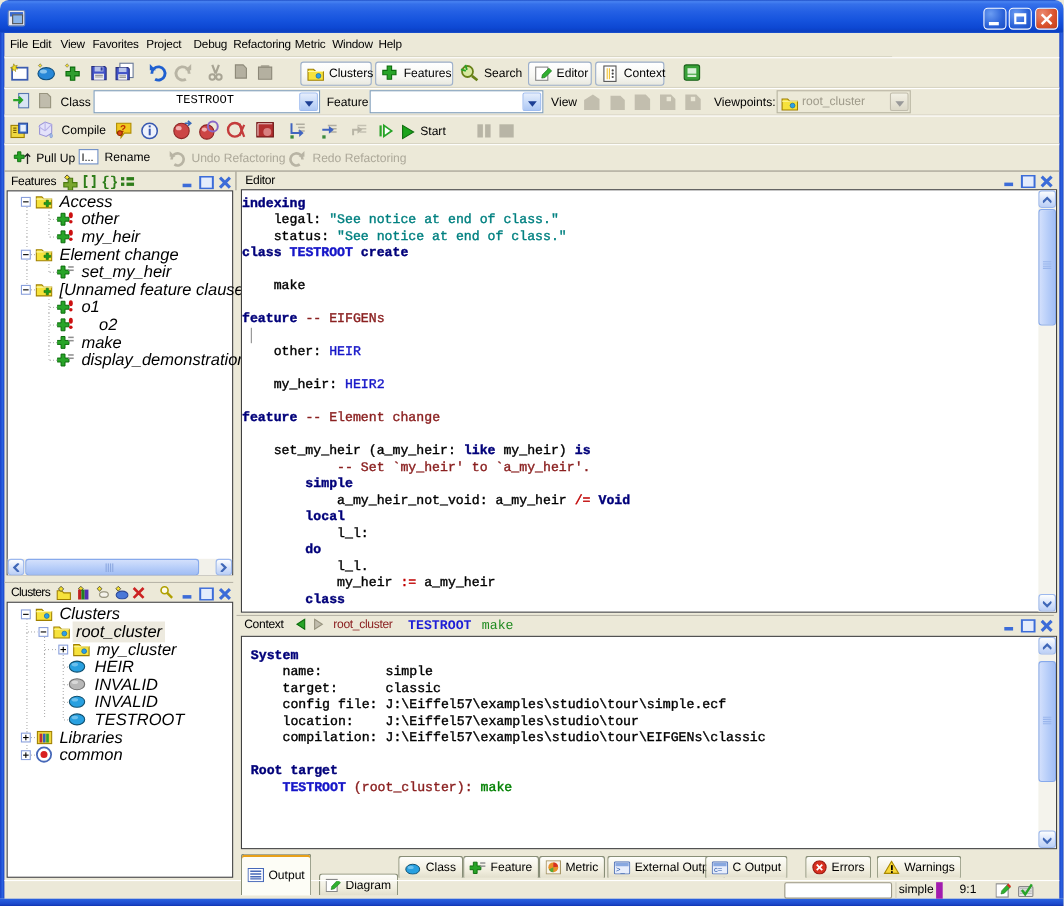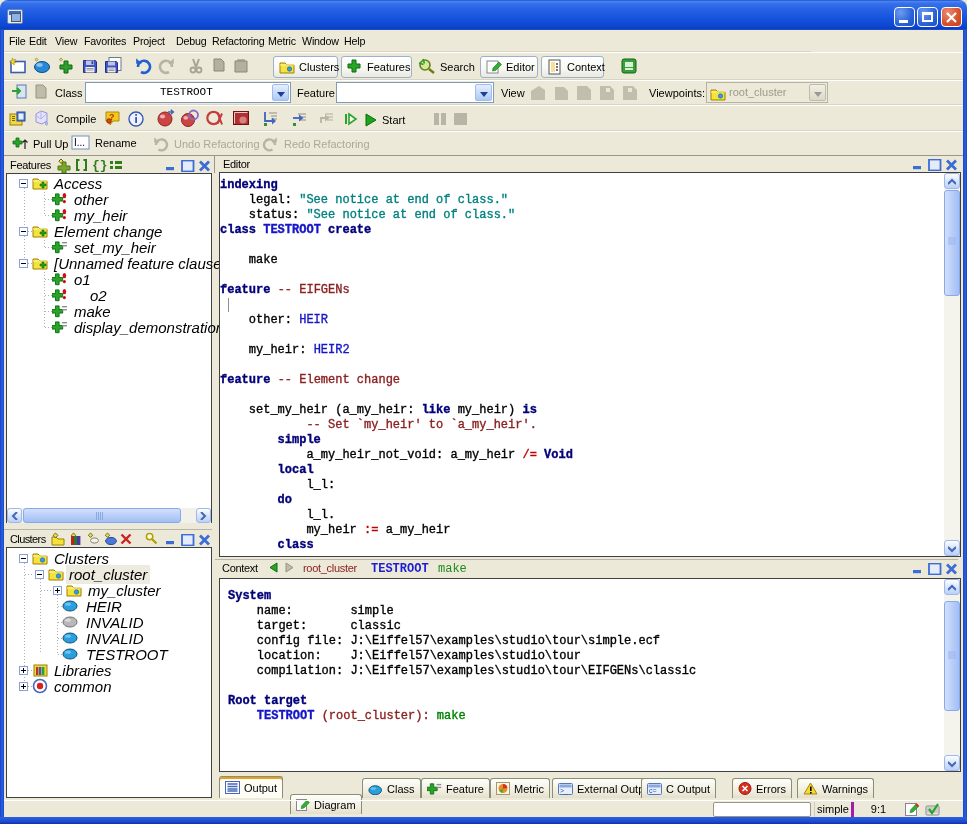--- a/index.html
+++ b/index.html
@@ -758,21 +758,21 @@
         <path d="M0,2 l4,4 4,-4" stroke="#4068b8" stroke-width="2" fill="none"></path>
       </svg>
     <div class="sbthumb" style="left:0;top:22px;width:16px;height:110px"></div>
     <svg class="abs" style="left:4px;top:72px" width="8" height="10">
         <path d="M0,1 h8 M0,3 h8 M0,5 h8 M0,7 h8" stroke="#99b5ec" stroke-width="1"></path>
       </svg>
   </div>
 </div>
 
 <div class="abs" id="tabsrow" style="left:219px;top:776px;width:739px;height:22px">
-  <div class="tab sel" style="left:0px;top:0px;height:22px"><svg class="gi" width="15" height="13">
+  <div class="tab sel" style="left:0px;top:0px;height:38px"><svg class="gi" width="15" height="13">
         <rect x="0.5" y="0.5" width="14" height="12" fill="#fbfcff" stroke="#4668b8"></rect>
         <path d="M2.5,3 h10 M2.5,5.5 h10 M2.5,8 h10 M2.5,10 h10" stroke="#4668b8" stroke-width="1.3"></path>
       </svg>Output</div>
   <div class="tab" style="left:71px;top:18px"><svg class="gi" width="14" height="13">
         <rect x="0.5" y="1.5" width="10" height="11" fill="#fff" stroke="#888"></rect>
         <path d="M11,2 l2.5,2.5 -5.5,5.5 -3,0.7 0.7,-3 z" fill="#30b030" stroke="#187018" stroke-width=".5"></path>
       </svg>Diagram</div>
   <div class="tab" style="left:143px;top:2px"><svg class="gi" width="15" height="12">
         <use href="#ovalblue" transform="scale(.9)"></use>
       </svg>Class</div>
@@ -802,21 +802,21 @@
   <div class="tab" style="left:578px;top:2px"><svg class="gi" width="15" height="13">
         <path d="M7.5,1 L14,12 L1,12 Z" fill="#f8d838" stroke="#a88800"></path>
         <rect x="7" y="4.5" width="1.6" height="4.5" fill="#000"></rect>
         <rect x="7" y="10" width="1.6" height="1.6" fill="#000"></rect>
       </svg>Warnings</div>
 </div>
 
 <div class="abs" id="statusbar" style="left:4px;top:800px;width:959px;height:17px;border-top:1px solid #fff">
   <div class="abs" style="left:709px;top:1px;width:98px;height:15px;background:#fff;border:1px solid #9a9784;border-radius:2px"></div>
   <div class="abs" style="left:810px;top:1px;width:37px;height:15px;border-left:1px solid #d0cdbc;font-size:11px;text-align:center;line-height:15px">simple</div>
-  <div class="abs" style="left:847px;top:1px;width:52px;height:15px;border-left:3px solid #a21caf;font-size:11px;text-align:center;line-height:15px">9:1</div>
+  <div class="abs" style="left:847px;top:1px;width:52px;height:15px;border-left:6px solid #a21caf;font-size:11px;text-align:center;line-height:15px">9:1</div>
   <div class="abs" style="left:901px;top:1px">
       <svg width="15" height="15">
         <rect x="0.5" y="1.5" width="11" height="12" fill="#fff" stroke="#888"></rect>
         <path d="M11,2 l2.5,2.5 -5.5,5.5 -3,0.7 0.7,-3 z" fill="#30b030" stroke="#187018" stroke-width=".5"></path>
         <path d="M11,2 l2.5,2.5" stroke="#d83020" stroke-width="2"></path>
       </svg>
     </div>
   <div class="abs" style="left:921px;top:1px">
       <svg width="16" height="15">
         <rect x="1" y="4" width="13" height="9" rx="1" fill="#e8e8e8" stroke="#888"></rect>

